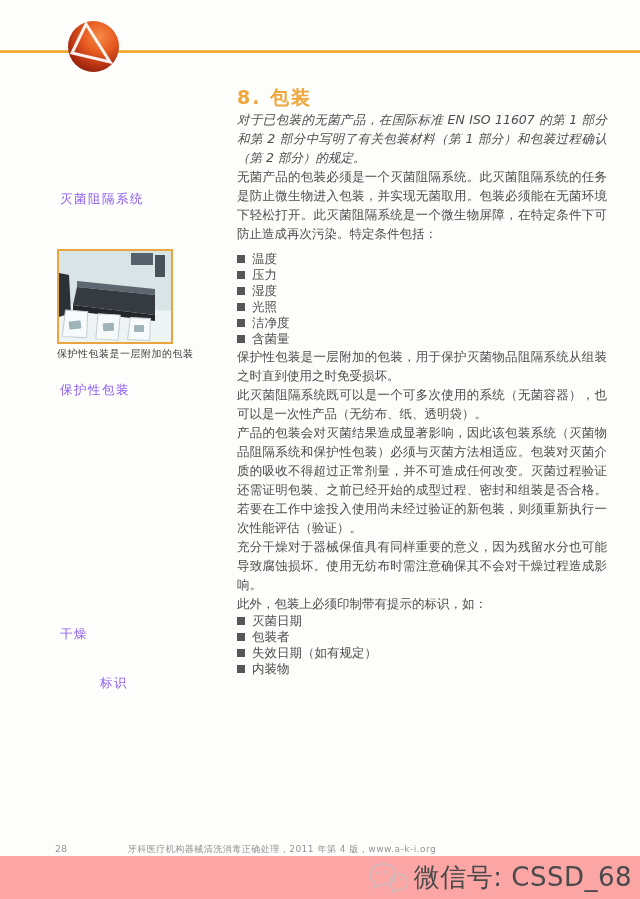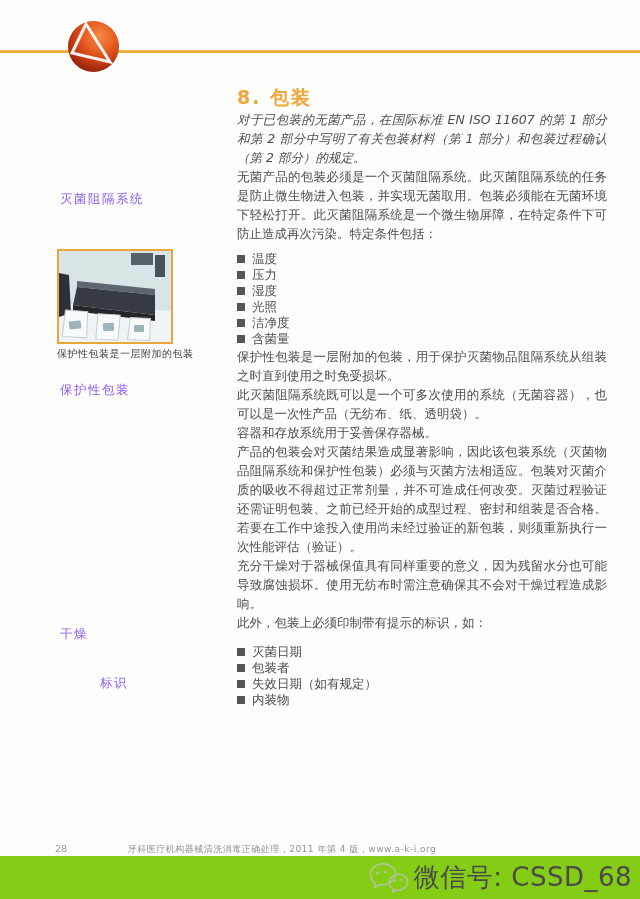--- a/index.html
+++ b/index.html
@@ -21,21 +21,21 @@
   .text-col p{margin:0;}
   .p1{margin-top:13px;font-style:italic;}
   .p2{margin-top:14px;}
   .p3{margin-top:10px;}
   .p4{margin-top:11px;}
   .p5{margin-top:11px;}
   .p6{margin-top:12px;}
   .p7{margin-top:2px;}
   .p8{margin-top:11px;}
   ul.sq{list-style:none;margin:8px 0 0 0;padding:0;line-height:16px;}
-  ul.sq.second{margin-top:12px;}
+  ul.sq.second{margin-top:0;}
   ul.sq li{position:relative;padding-left:15px;text-align:left;}
   .bullet{position:absolute;left:0;top:4px;width:8px;height:8px;background:#565656;display:inline-block;}
 
   
   .m-label{position:absolute;left:60px;color:#8b5cf6;font-size:12.5px;letter-spacing:1.5px;white-space:nowrap;}
   .m-label.l1{top:191px;}
   .m-label.l2{top:382px;}
   .m-label.l3{top:626px;}
   .m-label.l4{top:675px;margin-left:40px;}
 
@@ -45,21 +45,21 @@
   .figure svg{display:block;}
   .fig-caption{position:absolute;left:57px;top:347px;width:150px;
     color:#3c3c3c;font-size:10px;letter-spacing:0.5px;white-space:nowrap;}
 
   
   .page-num{position:absolute;left:55px;top:843px;color:#979797;font-size:9.5px;}
   .footer-line{position:absolute;left:0;top:843px;width:564px;text-align:center;
     color:#939393;font-size:9px;letter-spacing:0.5px;}
 
   
-  .wechat-bar{position:absolute;left:0;top:856px;width:640px;height:43px;background:#84cc16;
+  .wechat-bar{position:absolute;left:0;top:856px;width:640px;height:43px;background:#fca5a5;
     display:flex;align-items:center;justify-content:flex-end;padding-right:8px;box-sizing:border-box;}
   .wechat-icon{width:42px;height:36px;opacity:0.75;margin-right:4px;flex:0 0 auto;}
   .wechat-id{color:#4a4a4a;font-size:26px;letter-spacing:0.5px;white-space:nowrap;}
 </style>
 </head>
 <body>
 
 <div class="page">
 
   <div class="top-rule"></div>
@@ -118,21 +118,20 @@
       <li><span class="bullet"></span><span>温度</span></li>
       <li><span class="bullet"></span><span>压力</span></li>
       <li><span class="bullet"></span><span>湿度</span></li>
       <li><span class="bullet"></span><span>光照</span></li>
       <li><span class="bullet"></span><span>洁净度</span></li>
       <li><span class="bullet"></span><span>含菌量</span></li>
     </ul>
 
     <p class="p3">保护性包装是一层附加的包装，用于保护灭菌物品阻隔系统从组装之时直到使用之时免受损坏。</p>
     <p class="p4">此灭菌阻隔系统既可以是一个可多次使用的系统（无菌容器），也可以是一次性产品（无纺布、纸、透明袋）。</p>
-    <p class="p5">容器和存放系统用于妥善保存器械。</p>
     <p class="p6">产品的包装会对灭菌结果造成显著影响，因此该包装系统（灭菌物品阻隔系统和保护性包装）必须与灭菌方法相适应。包装对灭菌介质的吸收不得超过正常剂量，并不可造成任何改变。灭菌过程验证还需证明包装、之前已经开始的成型过程、密封和组装是否合格。若要在工作中途投入使用尚未经过验证的新包装，则须重新执行一次性能评估（验证）。</p>
     <p class="p7">充分干燥对于器械保值具有同样重要的意义，因为残留水分也可能导致腐蚀损坏。使用无纺布时需注意确保其不会对干燥过程造成影响。</p>
     <p class="p8">此外，包装上必须印制带有提示的标识，如：</p>
 
     <ul class="sq second">
       <li><span class="bullet"></span><span>灭菌日期</span></li>
       <li><span class="bullet"></span><span>包装者</span></li>
       <li><span class="bullet"></span><span>失效日期（如有规定）</span></li>
       <li><span class="bullet"></span><span>内装物</span></li>
     </ul>

